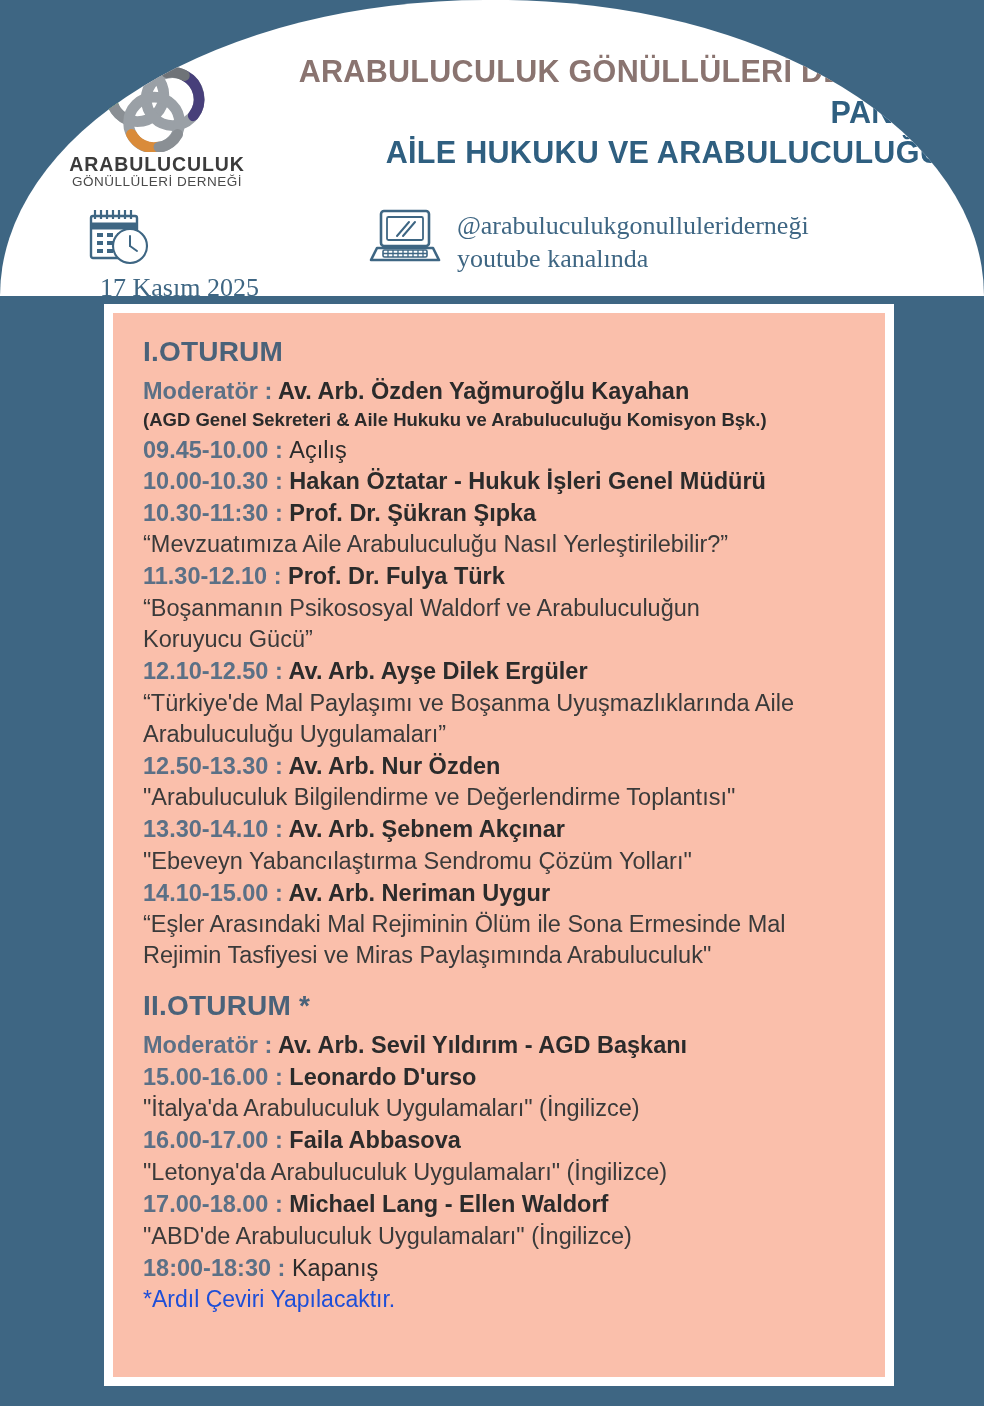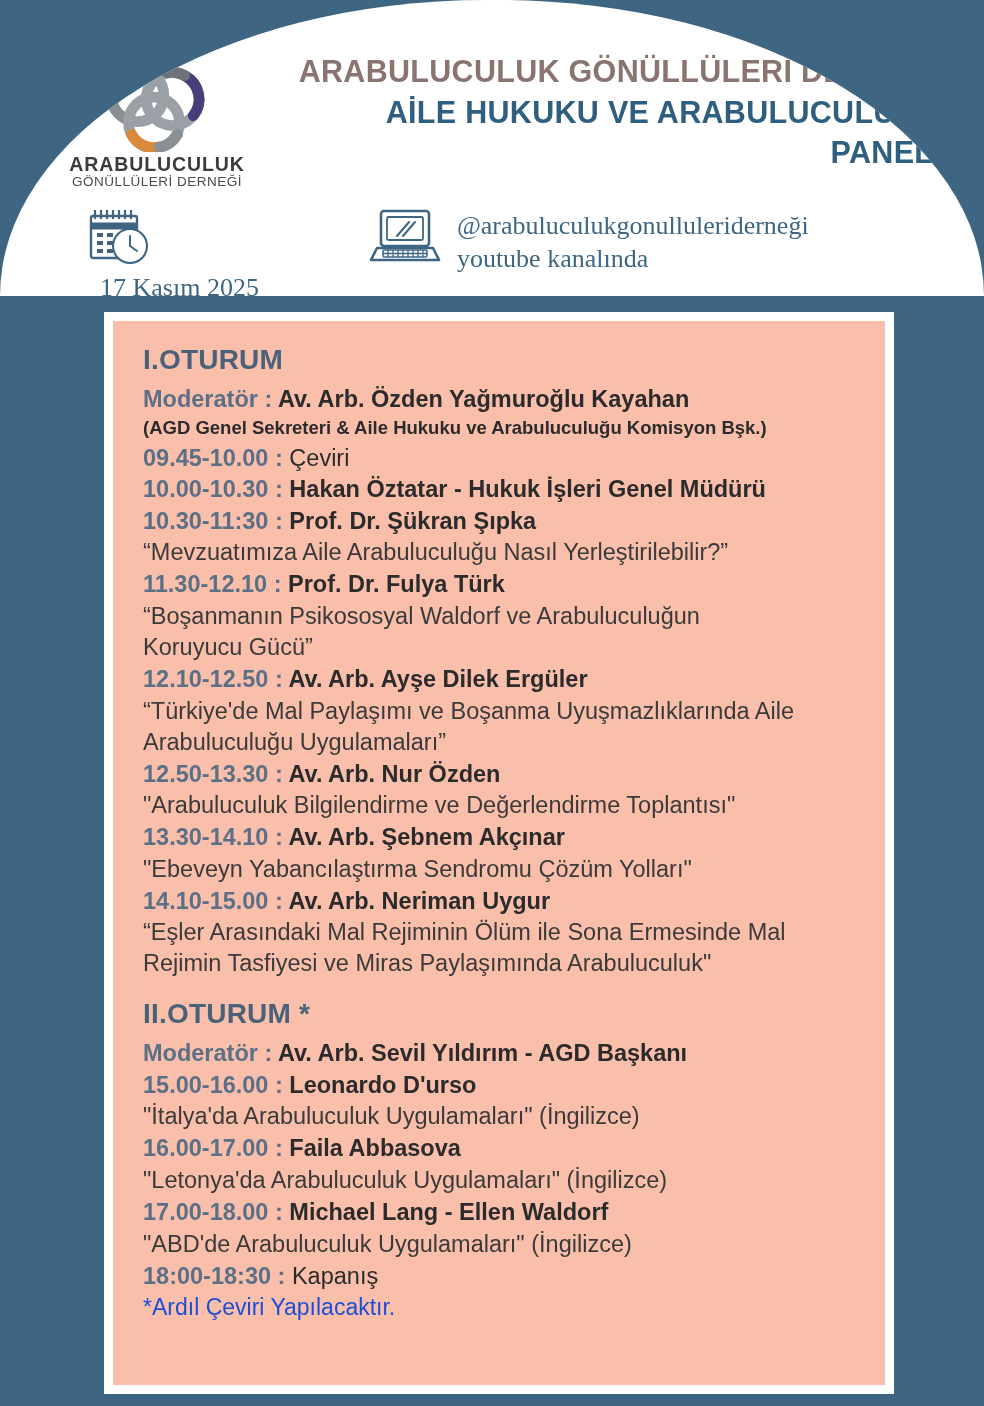--- a/index.html
+++ b/index.html
@@ -112,21 +112,21 @@
     line-height: 1.28;
     margin-left: 14px;
     padding-top: 3px;
   }
   .info-text span { display: block; white-space: nowrap; }
 
   
   .card-frame {
     position: absolute;
     left: 104px;
-    top: 312px;
+    top: 304px;
     width: 790px;
     height: 1082px;
     background: #ffffff;
     padding: 9px;
     box-sizing: border-box;
   }
   .card {
     width: 100%;
     height: 100%;
     background: #fabfab;
@@ -212,22 +212,22 @@
           <path d="M62 93 A26 26 0 0 0 81 80" stroke="#8a8f94" stroke-width="11"></path>
         </g>
       </svg>
       <div class="logo-word">ARABULUCULUK</div>
       <div class="logo-sub">GÖNÜLLÜLERİ DERNEĞİ</div>
     </div>
 
     <div class="titles">
       <div class="title-org">ARABULUCULUK GÖNÜLLÜLERİ DERNEĞİ</div>
       <div class="title-main">
+        <span class="l2">PANELİ</span>
         <span class="l2">AİLE HUKUKU VE ARABULUCULUĞU</span>
-        <span class="l2">PANELİ</span>
       </div>
     </div>
   </div>
 
   <div class="info-row">
 
     <div class="info-item info-date">
       <svg class="info-icon" width="70" height="62" viewBox="0 0 70 62">
         <g fill="none" stroke="#3e6683" stroke-width="2.4">
           <rect x="5" y="10" width="46" height="42" rx="2"></rect>
@@ -304,21 +304,21 @@
     <div class="session-title">I.OTURUM</div>
 
     <div class="moderator">
       <span class="lbl">Moderatör :</span>
       <span class="nm">Av. Arb. Özden Yağmuroğlu Kayahan</span>
     </div>
 
     <div class="affiliation">(AGD Genel Sekreteri &amp; Aile Hukuku ve Arabuluculuğu Komisyon Bşk.)</div>
 
     <div id="session1-slots">
-        <div class="slot"><span class="time">09.45-10.00</span><span class="sep"> : </span><span class="who plain">Çeviri</span></div>
+        <div class="slot"><span class="time">09.45-10.00</span><span class="sep"> : </span><span class="who plain">Açılış</span></div>
         <div class="slot"><span class="time">10.00-10.30</span><span class="sep"> : </span><span class="who">Hakan Öztatar - Hukuk İşleri Genel Müdürü</span></div>
         <div class="slot"><span class="time">10.30-11:30</span><span class="sep"> : </span><span class="who">Prof. Dr. Şükran Şıpka</span></div>
         <div class="topic">
           <span class="ln">“Mevzuatımıza  Aile Arabuluculuğu Nasıl Yerleştirilebilir?”</span>
         </div>
         <div class="slot"><span class="time">11.30-12.10</span><span class="sep"> : </span><span class="who">Prof. Dr. Fulya Türk</span></div>
         <div class="topic">
           <span class="ln">“Boşanmanın Psikososyal Waldorf ve Arabuluculuğun</span>
           <span class="ln">Koruyucu Gücü”</span>
         </div>

